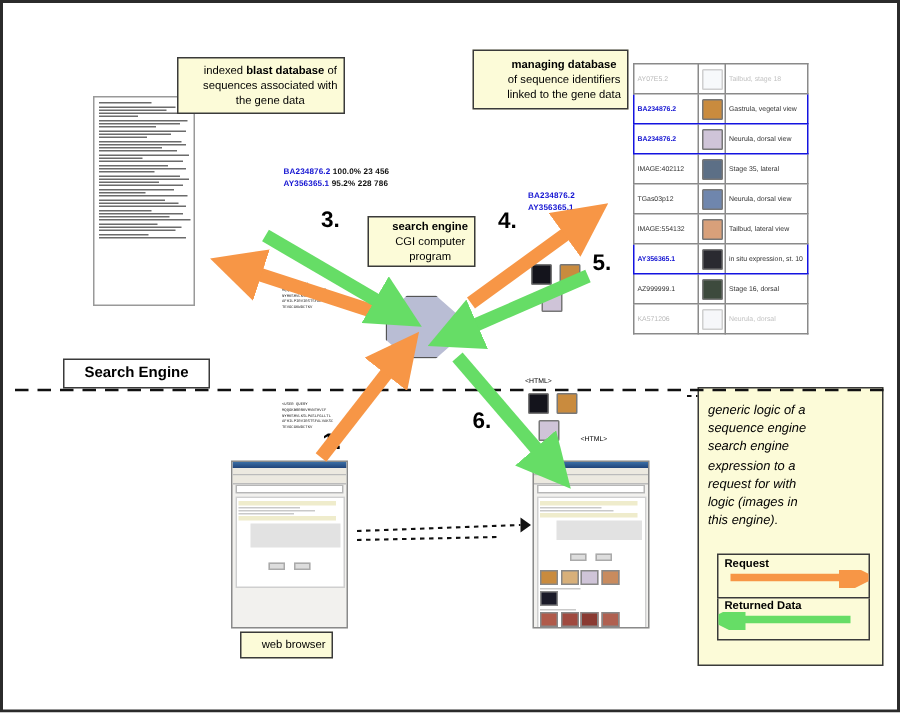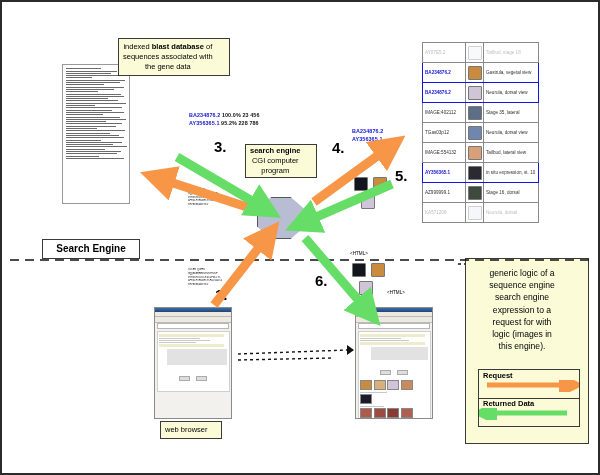--- a/index.html
+++ b/index.html
@@ -5,21 +5,21 @@
   html,body{margin:0;padding:0;background:#fff;}
   body{font-family:"Liberation Sans",sans-serif;}
   #page{position:relative;width:600px;height:475px;background:#ffffff;
         border:2px solid #2b2b2b;box-sizing:border-box;overflow:hidden;}
 
   .abs{position:absolute;box-sizing:border-box;}
 
   
   .callout{background:#fcfbd8;border:1px solid #3a3a3a;text-align:center;
            font-size:7.5px;line-height:1.35;color:#000;
-           display:flex;align-items:center;justify-content:flex-start;padding:3px 4px;}
+           display:flex;align-items:center;justify-content:flex-end;padding:3px 4px;}
   .callout b{font-weight:bold;}
 
   
   .plainbox{background:#ffffff;border:1px solid #3a3a3a;text-align:center;
             font-size:10px;font-weight:bold;color:#000;line-height:1.2;
             display:flex;align-items:center;justify-content:center;}
 
   
   .stepnum{font-size:15px;font-weight:bold;color:#000;}
 
@@ -131,20 +131,27 @@
   </div>
 
   <div class="abs callout" style="left:116px;top:36px;width:112px;height:38px;">
     <div>
       <span>indexed </span><b>blast database</b><span> of</span><br>
       <span>sequences associated with</span><br>
       <span>the gene data</span>
     </div>
   </div>
 
+  <div class="abs callout" style="left:313px;top:31px;width:104px;height:40px;">
+    <div>
+      <b>managing database</b><br>
+      <span>of sequence identifiers</span><br>
+      <span>linked to the gene data</span>
+    </div>
+  </div>
 
   <div class="abs" style="left:420px;top:40px;">
     <table class="dbtable">
       <tbody>
           <tr>
             <td class="c-id dim">AY07E5.2</td>
             <td class="c-img"><span class="thumb" style="background: rgb(233, 238, 246); opacity: 0.35;"></span></td>
             <td class="c-desc dim">Tailbud, stage 18</td>
           </tr>
           <tr class="hl-row">
@@ -309,21 +316,21 @@
         <span class="imgcell" style="background:#b06050;"></span>
       </div>
     </div>
   </div>
 
   <div class="abs callout" style="left:158px;top:419px;width:62px;height:18px;">
     <span>web browser</span>
   </div>
 
   <div class="abs legendbox" style="left:463px;top:256px;width:124px;height:186px;">
-    <div style="padding:8px 16px 0 6px;text-align:center;font-size:8.6px;line-height:1.42;color:#000;">
+    <div style="padding:8px 16px 0 6px;text-align:left;font-size:8.6px;line-height:1.42;color:#000;font-style:italic;">
       <span>generic logic of a</span><br>
       <span>sequence engine</span><br>
       <span>search engine</span><br>
       <span>expression to a</span><br>
       <span>request for with</span><br>
       <span>logic (images in</span><br>
       <span>this engine).</span>
     </div>
 
     <div class="legcell" style="position:absolute;left:12px;top:138px;width:100px;height:28px;">

